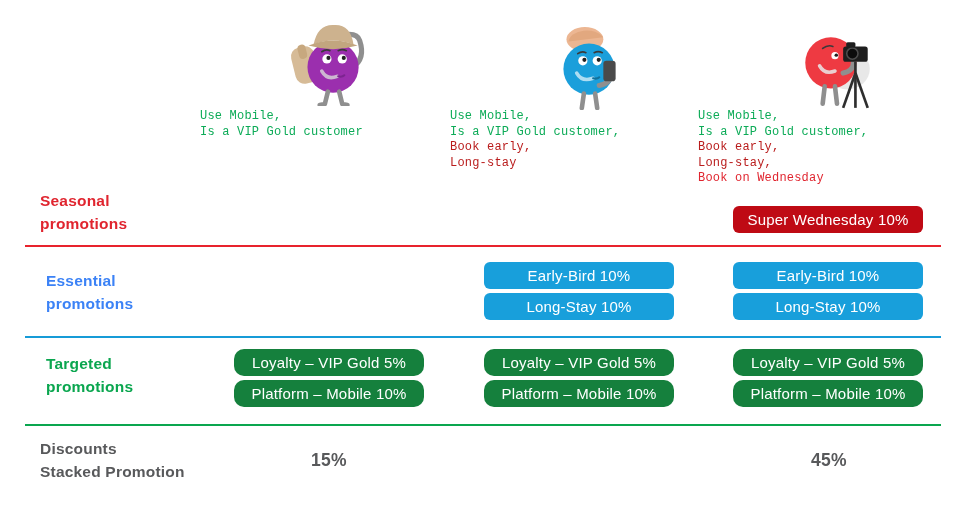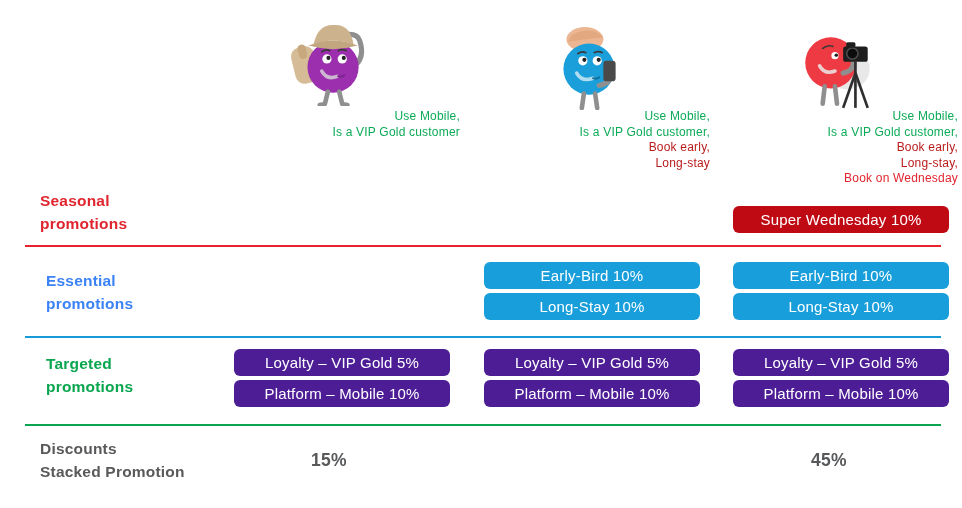--- a/index.html
+++ b/index.html
@@ -15,24 +15,25 @@
   }
 
   
   .char { position: absolute; width: 86px; height: 86px; }
   .char svg { width: 100%; height: 100%; display: block; }
 
   
   .traits {
     position: absolute;
     width: 260px;
-    text-align: right;
+    text-align: left;
     font-size: 12px;
     line-height: 15.5px;
     letter-spacing: 0.2px;
+    font-family: Liberation Mono, monospace;
   }
   .t-green { color: #0cab57; }
   .t-blue  { color: #b91c1c; }
   .t-red   { color: #e0252f; }
 
   
   .rowlabel {
     position: absolute;
     font-size: 15.5px;
     font-weight: 700;
@@ -51,33 +52,33 @@
     width: 916px;
     height: 2px;
   }
   .sep-red   { background: #e8232d; }
   .sep-blue  { background: #169bd7; }
   .sep-green { background: #0aa64f; }
 
   
   .badge {
     position: absolute;
-    width: 216px;
+    width: 190px;
     height: 27px;
     line-height: 27px;
     border-radius: 6px;
     color: #ffffff;
     font-size: 15px;
     text-align: center;
     letter-spacing: 0.2px;
     white-space: nowrap;
   }
   .b-red   { background: #bf0a14; }
   .b-blue  { background: #189fdb; }
-  .b-green { background: #4c1d95; }
+  .b-green { background: #15803d; border-radius: 10px; }
 
   
   .pct {
     position: absolute;
     width: 100px;
     text-align: center;
     font-size: 17.5px;
     font-weight: 600;
     color: #58595b;
     letter-spacing: 0.3px;

